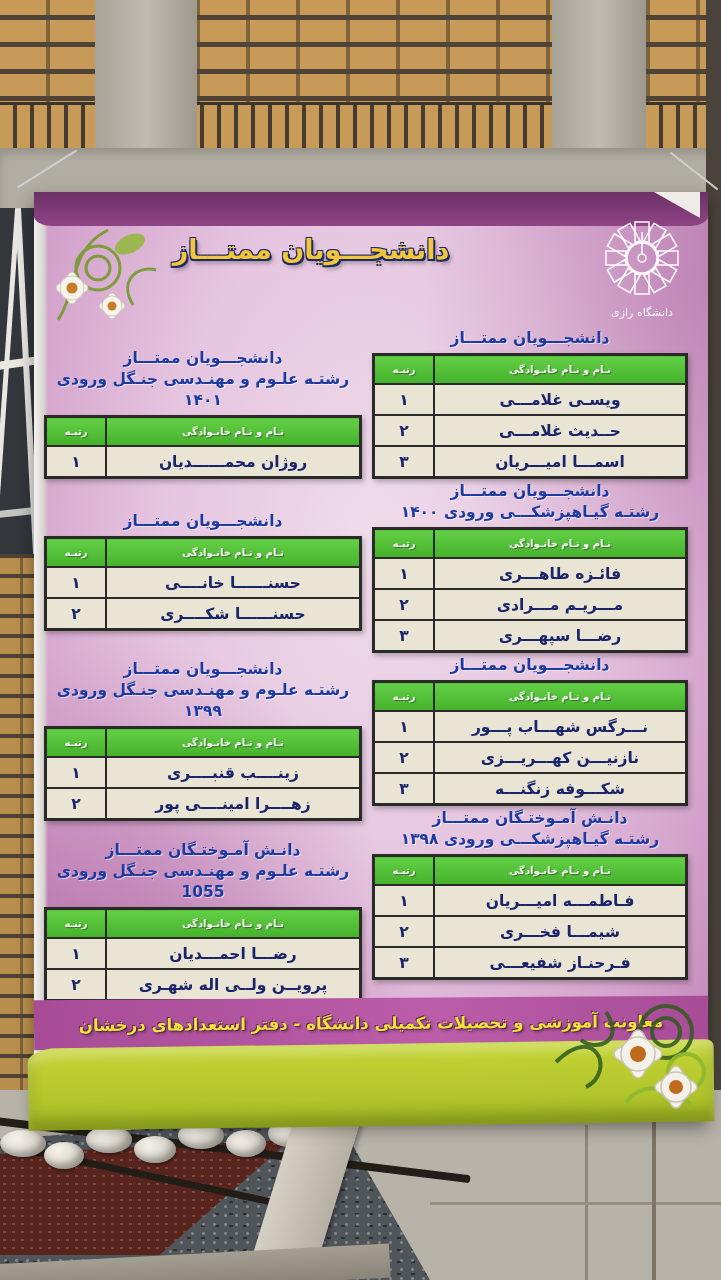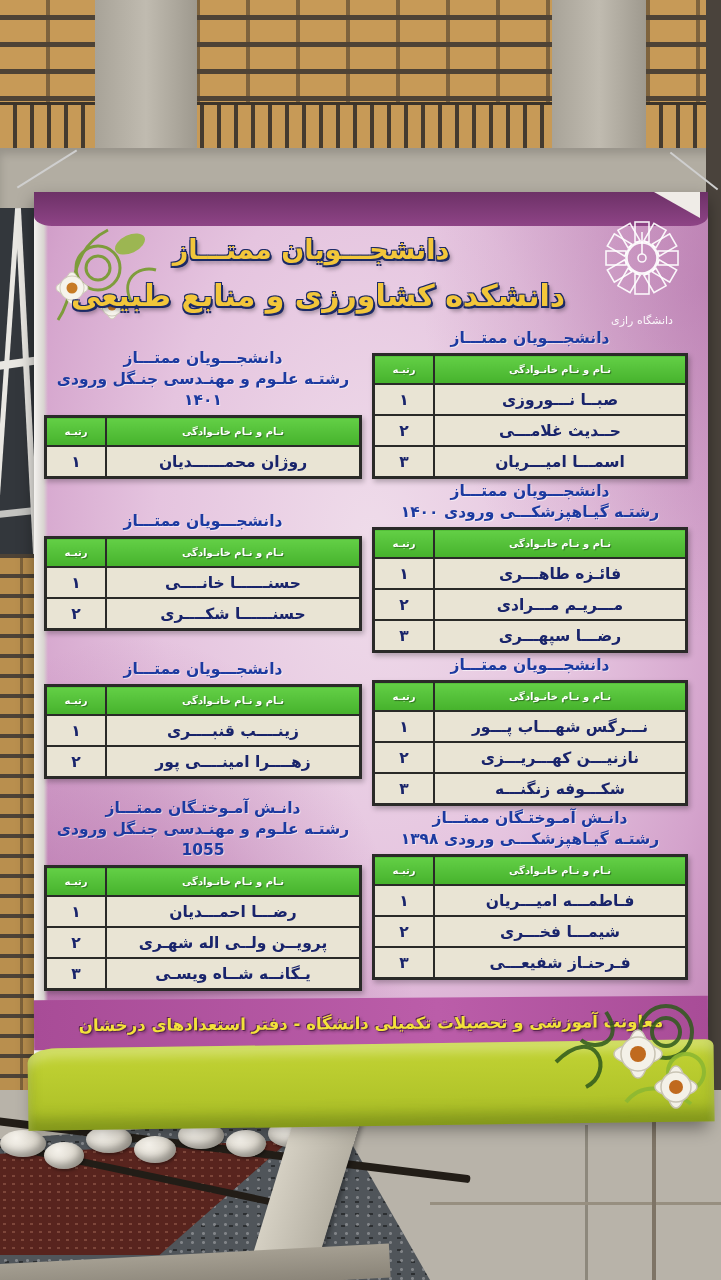--- a/index.html
+++ b/index.html
@@ -84,21 +84,21 @@
     background:linear-gradient(#6d3167,#8e4486);border-radius:0 0 18px 18px/0 0 10px 10px;}
   .corner-fold{position:absolute;right:8px;top:0;width:46px;height:26px;background:#efece7;
     clip-path:polygon(0 0,100% 0,100% 100%);}
 
   .title1,.title2{position:absolute;text-align:center;font-weight:bold;color:#f2c63a;
     text-shadow:2px 2px 0 #1c2a66,-1px -1px 0 #1c2a66,1px -1px 0 #1c2a66,-1px 2px 0 #1c2a66,3px 4px 4px rgba(0,0,0,.35);}
   .title1{left:40px;right:160px;top:42px;font-size:27px;letter-spacing:1px;}
   .title2{left:14px;right:120px;top:86px;font-size:30px;}
 
   .logo{position:absolute;right:16px;top:24px;width:100px;text-align:center;}
-  .logo-caption{margin-top:10px;color:rgba(255,255,255,.92);font-size:11px;}
+  .logo-caption{margin-top:2px;color:rgba(255,255,255,.92);font-size:11px;}
 
   .floral-tl{position:absolute;left:4px;top:18px;}
 
   
   .cols{position:absolute;left:0;top:136px;right:0;direction:rtl;}
   .col{position:absolute;top:0;}
   .col-right{right:20px;width:316px;}   
   .col-left{left:10px;width:318px;}
   .section{margin-bottom:2px;}
   .col-left .section:nth-child(1){margin-top:20px;}
@@ -224,40 +224,39 @@
             <circle r="15"></circle>
               <circle r="4"></circle>
               <line x1="0" y1="-4" x2="0" y2="-26"></line>
           </g>
         </g>
       </svg>
       <div class="logo-caption">دانشگاه رازی</div>
     </div>
 
     <div class="title1">دانشجـــویان ممتـــاز</div>
-    <div class="title2">دانشکده کشاورزی و منابع طبیعی</div>
 
     <div class="cols">
 
       <div class="col col-right">
 
         <div class="section">
           <div class="sec-h">
             <div>دانشجـــویان ممتـــاز</div>
           </div>
           <table class="stable">
             <thead>
                 <tr>
               <th class="name">نـام و نـام خانـوادگی</th>
               <th class="rank">رتبـه</th>
             </tr>
               </thead>
             <tbody>
               <tr>
-                <td class="name">صبــا نـــوروزی</td>
+                <td class="name">ویسـی غلامـــی</td>
                 <td class="rank">۱</td>
                 </tr>
               <tr>
                 <td class="name">حــدیث غلامـــی</td>
                 <td class="rank">۲</td>
                 </tr>
               <tr>
                 <td class="name">اسمـــا امیـــریان</td>
                 <td class="rank">۳</td>
                 </tr>
@@ -395,20 +394,21 @@
                 <td class="name">حسنــــــا شکــــری</td>
                 <td class="rank">۲</td>
                 </tr>
             </tbody>
           </table>
         </div>
 
         <div class="section">
           <div class="sec-h">
             <div>دانشجـــویان ممتـــاز</div>
+            <div>رشتـه علـوم و مهنـدسی جنـگل ورودی ۱۳۹۹</div>
           </div>
           <table class="stable">
             <thead>
                 <tr>
               <th class="name">نـام و نـام خانـوادگی</th>
               <th class="rank">رتبـه</th>
             </tr>
               </thead>
             <tbody>
               <tr>

